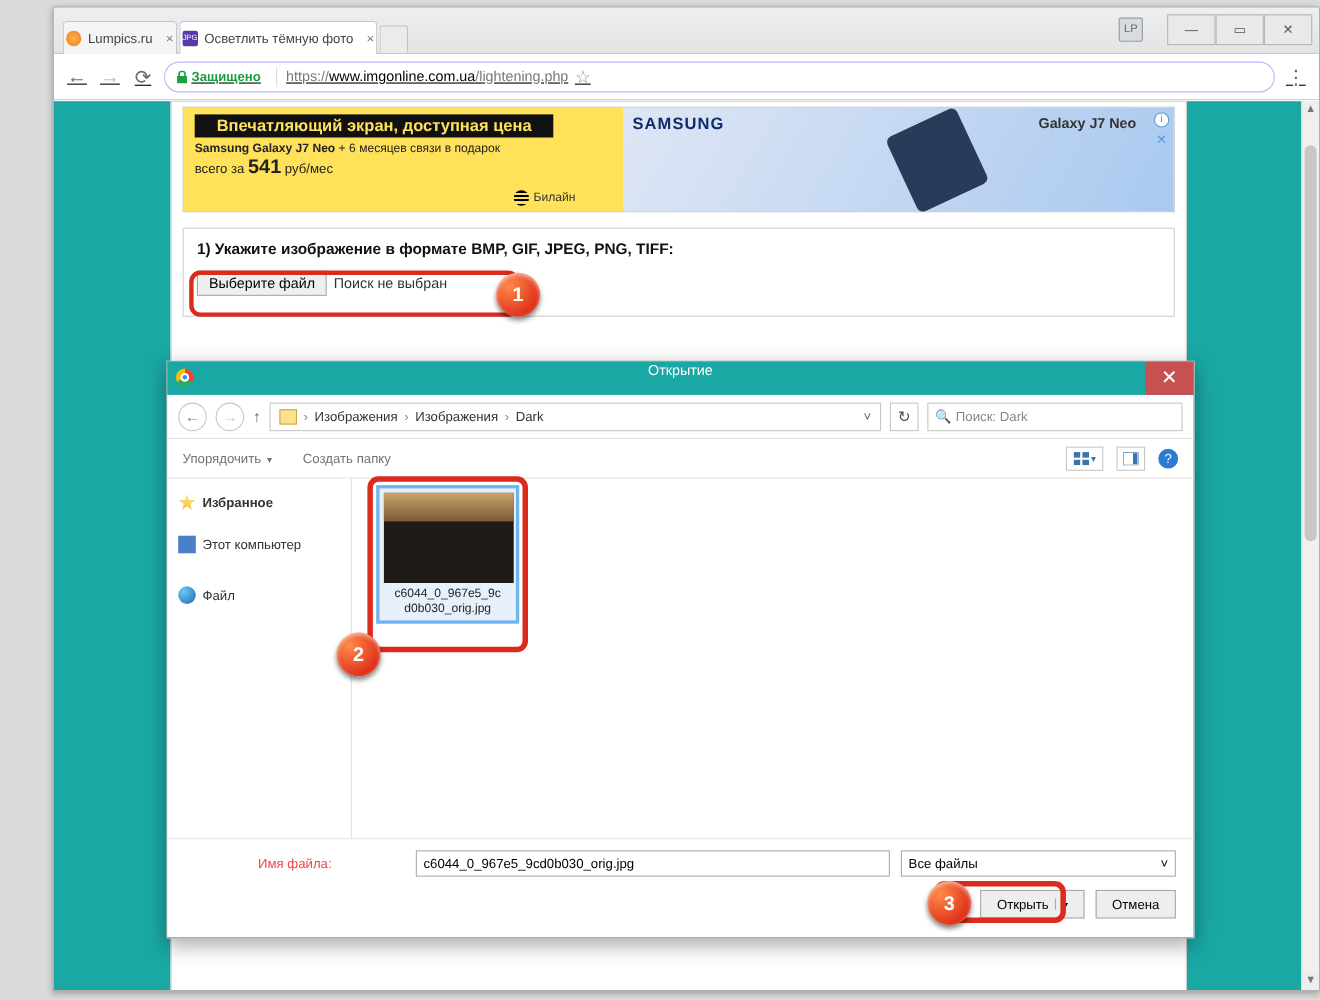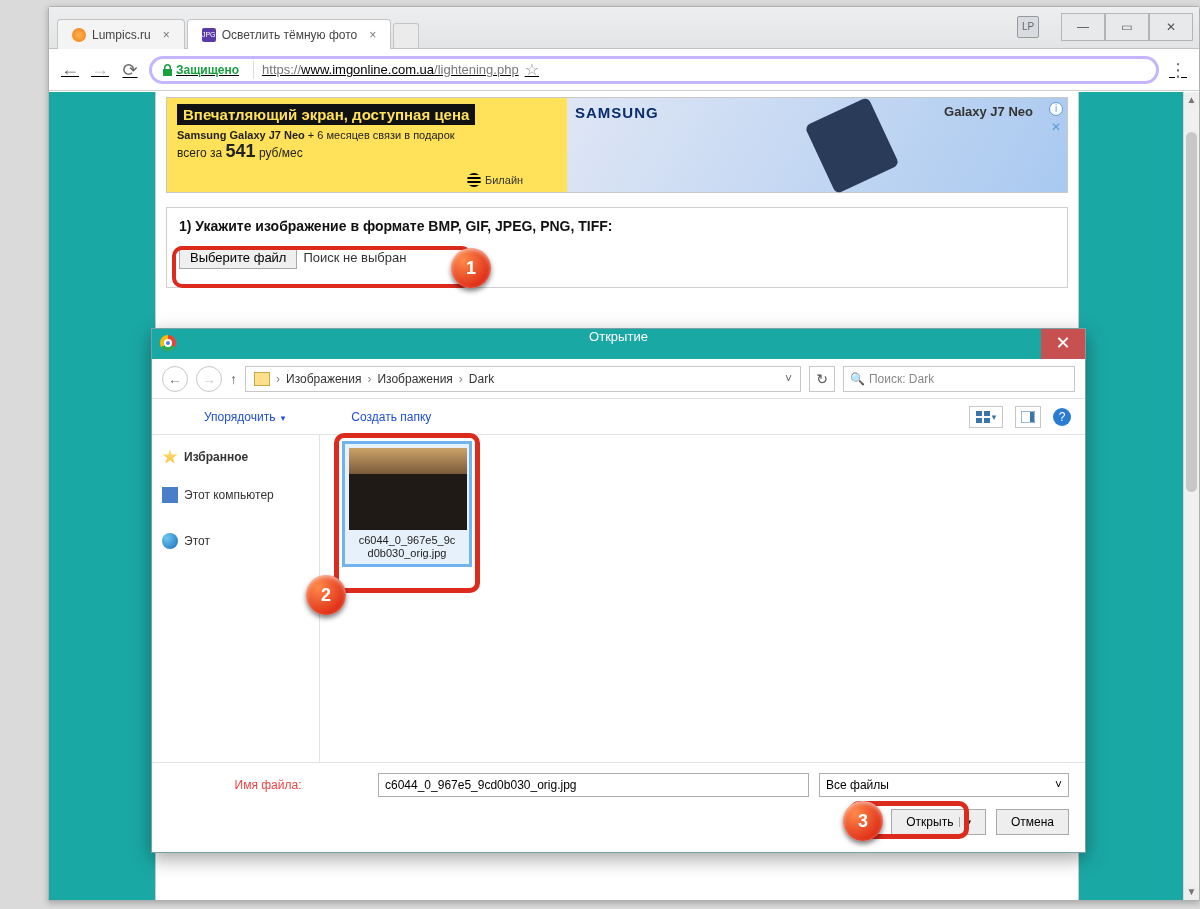--- a/index.html
+++ b/index.html
@@ -8,49 +8,49 @@
 
 .browser-window { position:absolute; left:48px; top:6px; width:1152px; height:895px; background:#fff; border:1px solid #b0b0b0; border-radius:3px 3px 0 0; box-shadow:0 2px 6px rgba(0,0,0,.25);text-decoration:underline;}
 .titlebar { height:42px; background:linear-gradient(#eceef0,#e2e4e6); border-bottom:1px solid #c2c2c2; position:relative;}
 .win-controls{position:absolute;right:6px;top:6px;display:flex;gap:0;}
 .win-btn{width:44px;height:28px;border:1px solid #b5b5b5;background:#e7e9eb;font-size:12px;line-height:26px;text-align:center;color:#555;}
 .win-btn.close{background:#e7e9eb;}
 .lp-badge{position:absolute;right:160px;top:9px;width:22px;height:22px;border:1px solid #999;background:#d8dbe0;font-size:10px;color:#686868;text-align:center;line-height:20px;border-radius:2px;}
 
 
 .tabs{position:absolute;left:8px;bottom:-1px;display:flex;height:30px;}
-.tab{display:flex;align-items:center;gap:6px;padding:0 14px;border:1px solid #c4c4c4;border-bottom:none;border-radius:4px 4px 0 0;background:#f4f4f4;margin-right:2px;font-size:12px;color:#444;max-width:220px;}
+.tab{display:flex;align-items:center;gap:6px;padding:0 2px;border:1px solid #c4c4c4;border-bottom:none;border-radius:4px 4px 0 0;background:#f4f4f4;margin-right:2px;font-size:12px;color:#444;max-width:220px;}
 .tab.active{background:#fff;}
 .tab .favicon{width:14px;height:14px;border-radius:50%;}
 .tab .x{font-size:12px;color:#777;margin-left:6px;}
 .new-tab{width:26px;height:25px;border:1px solid #c4c4c4;border-bottom:none;margin-top:4px;border-radius:3px 3px 0 0;background:#ebebeb;}
 
 
 .addr-row{height:42px;border-bottom:1px solid #cfcfcf;display:flex;align-items:center;padding:0 10px;gap:8px;}
 .nav-icon{width:22px;height:22px;color:#6b6b6b;display:flex;align-items:center;justify-content:center;font-size:18px;border-radius:50%;}
 .nav-icon.disabled{color:#bfbfbf;}
-.url-field{flex:1;height:28px;border:3px solid #c4b5fd;border-radius:14px;display:flex;align-items:center;padding:0 10px;background:#fff;font-size:13px;}
+.url-field{flex:1;height:28px;border:1px solid #c4b5fd;border-radius:14px;display:flex;align-items:center;padding:0 10px;background:#fff;font-size:13px;}
 .url-field .lock{color:#189f3e;font-weight:600;margin-right:6px;font-size:12px;display:flex;align-items:center;gap:3px;}
 .url-field .sep{width:1px;height:18px;background:#ddd;margin:0 8px;}
 .url-field .url span.dim{color:#777;}
 .star{color:#8a8a8a;font-size:16px;margin-left:6px;}
 .kebab{width:22px;height:22px;color:#666;font-size:18px;text-align:center;}
 
 
 .viewport{position:absolute;left:0;right:16px;top:85px;bottom:0;overflow:hidden;background:#1aa8a5;}
 .scrollbar{position:absolute;right:0;top:85px;bottom:0;width:16px;background:#f0f0f0;border-left:1px solid #d7d7d7;}
 .scroll-thumb{position:absolute;left:2px;right:2px;top:40px;height:360px;background:#c7c7c7;border-radius:6px;}
 .scroll-arrow{position:absolute;left:0;right:0;height:16px;background:#eee;color:#777;font-size:10px;text-align:center;line-height:16px;}
 
 .page{position:absolute;left:106px;top:0;width:924px;background:#fff;bottom:0;border-left:1px solid #cacaca;border-right:1px solid #cacaca;}
 
 
 .ad{margin:5px 10px 10px;height:96px;border:1px solid #c8c8c8;background:#fff;display:flex;align-items:stretch;font-size:12px;color:#222;position:relative;}
 .ad-left{width:400px;background:#ffe15a;padding:6px 10px;}
-.ad-left .h{background:#111;color:#ffe15a;display:inline-block;padding:2px 6px;font-weight:700;font-size:15px;margin-bottom:4px;}
+.ad-left .h{background:#111;color:#ffe15a;display:inline-block;padding:2px 20px;font-weight:700;font-size:15px;margin-bottom:4px;}
 .ad-left .line{font-size:11px;}
 .ad-left .price b{font-size:18px;margin-top:29px;}
 .ad-right{flex:1;position:relative;background:linear-gradient(120deg,#dfe6f5,#a9c9f0);}
 .samsung{font-weight:800;color:#0b2d6a;letter-spacing:1px;position:absolute;left:8px;top:6px;font-size:15px;}
 .gprod{position:absolute;right:34px;top:6px;font-size:13px;color:#333;font-weight:600;}
 .adinfo{position:absolute;right:4px;top:4px;width:14px;height:14px;border:1px solid #5a9bd8;border-radius:50%;color:#5a9bd8;font-size:10px;line-height:12px;text-align:center;background:#fff;}
 .adx{position:absolute;right:4px;top:22px;width:14px;height:14px;color:#5a9bd8;font-size:12px;text-align:center;}
 .phone{position:absolute;right:180px;top:10px;width:70px;height:75px;background:#2a3b5a;border-radius:6px;transform:rotate(-25deg);}
 .beeline{position:absolute;left:300px;bottom:5px;font-size:11px;color:#333;display:flex;align-items:center;gap:4px;}
 .beeline .b{width:14px;height:14px;border-radius:50%;background:repeating-linear-gradient(0deg,#000 0 2px,#ffe15a 2px 4px);}
@@ -75,21 +75,21 @@
 .circ{width:26px;height:26px;border:1px solid #c7c7c7;border-radius:50%;text-align:center;line-height:24px;color:#7a7a7a;font-size:14px;background:#fff;}
 .uparr{color:#666;font-size:14px;}
 .crumb{flex:1;height:26px;border:1px solid #c7c7c7;display:flex;align-items:center;padding:0 8px;font-size:12px;color:#333;gap:6px;background:#fff;}
 .crumb .fld{width:16px;height:14px;background:#ffe08a;border:1px solid #caa84a;}
 .crumb .sep{color:#888;}
 .crumb .dd{margin-left:auto;color:#666;}
 .refresh{width:26px;height:26px;border:1px solid #c7c7c7;text-align:center;line-height:24px;color:#555;font-size:14px;background:#fff;}
 .search-box{width:232px;height:26px;border:1px solid #c7c7c7;display:flex;align-items:center;padding:0 6px;background:#fff;color:#888;font-size:12px;gap:4px;}
 
 .dlg-toolbar{height:36px;border-bottom:1px solid #e3e3e3;display:flex;align-items:center;padding:0 14px;gap:28px;font-size:12px;}
-.org{color:#1d4ed8;margin-left:38px;}
+.org{color:#737373;}
 .org .dd{font-size:9px;margin-left:2px;}
 .toolbar-right{margin-left:auto;display:flex;align-items:center;gap:12px;color:#3a74a8;}
 .view-btn{width:34px;height:22px;border:1px solid #c7c7c7;display:flex;align-items:center;justify-content:center;gap:2px;background:#fff;}
 .help-ico{width:18px;height:18px;border-radius:50%;background:#2a7bd1;color:#fff;font-size:12px;text-align:center;line-height:18px;}
 
 .dlg-body{position:absolute;left:0;right:0;top:106px;bottom:90px;display:flex;}
 .nav-pane{width:168px;border-right:1px solid #e3e3e3;padding:10px 8px;font-size:12px;}
 .nav-item{display:flex;align-items:center;gap:6px;padding:4px 2px;color:#333;}
 .ico{width:16px;height:16px;}
 .star-i{background:linear-gradient(#ffe08a,#f7c22c);clip-path:polygon(50% 0,61% 35%,98% 35%,68% 57%,79% 91%,50% 70%,21% 91%,32% 57%,2% 35%,39% 35%);}
@@ -255,21 +255,21 @@
                 <b>Избранное</b>
               </div>
             <div style="height:14px"></div>
             <div class="nav-item">
                 <span class="ico pc-i"></span>
                 <span>Этот компьютер</span>
               </div>
             <div style="height:22px"></div>
             <div class="nav-item">
                 <span class="ico net-i" style="border-radius:50%"></span>
-                <span>Этот</span>
+                <span>Файл</span>
               </div>
           </div>
           <div class="files-pane">
             <div class="thumb-ring"></div>
             <div class="thumb-card">
               <div class="thumb-sel">
                 <div class="thumb-img">
                     <div class="sky"></div>
                   </div>
                 <div class="thumb-lbl"><span>c6044_0_967e5_9c</span><br><span>d0b030_orig.jpg</span></div>

